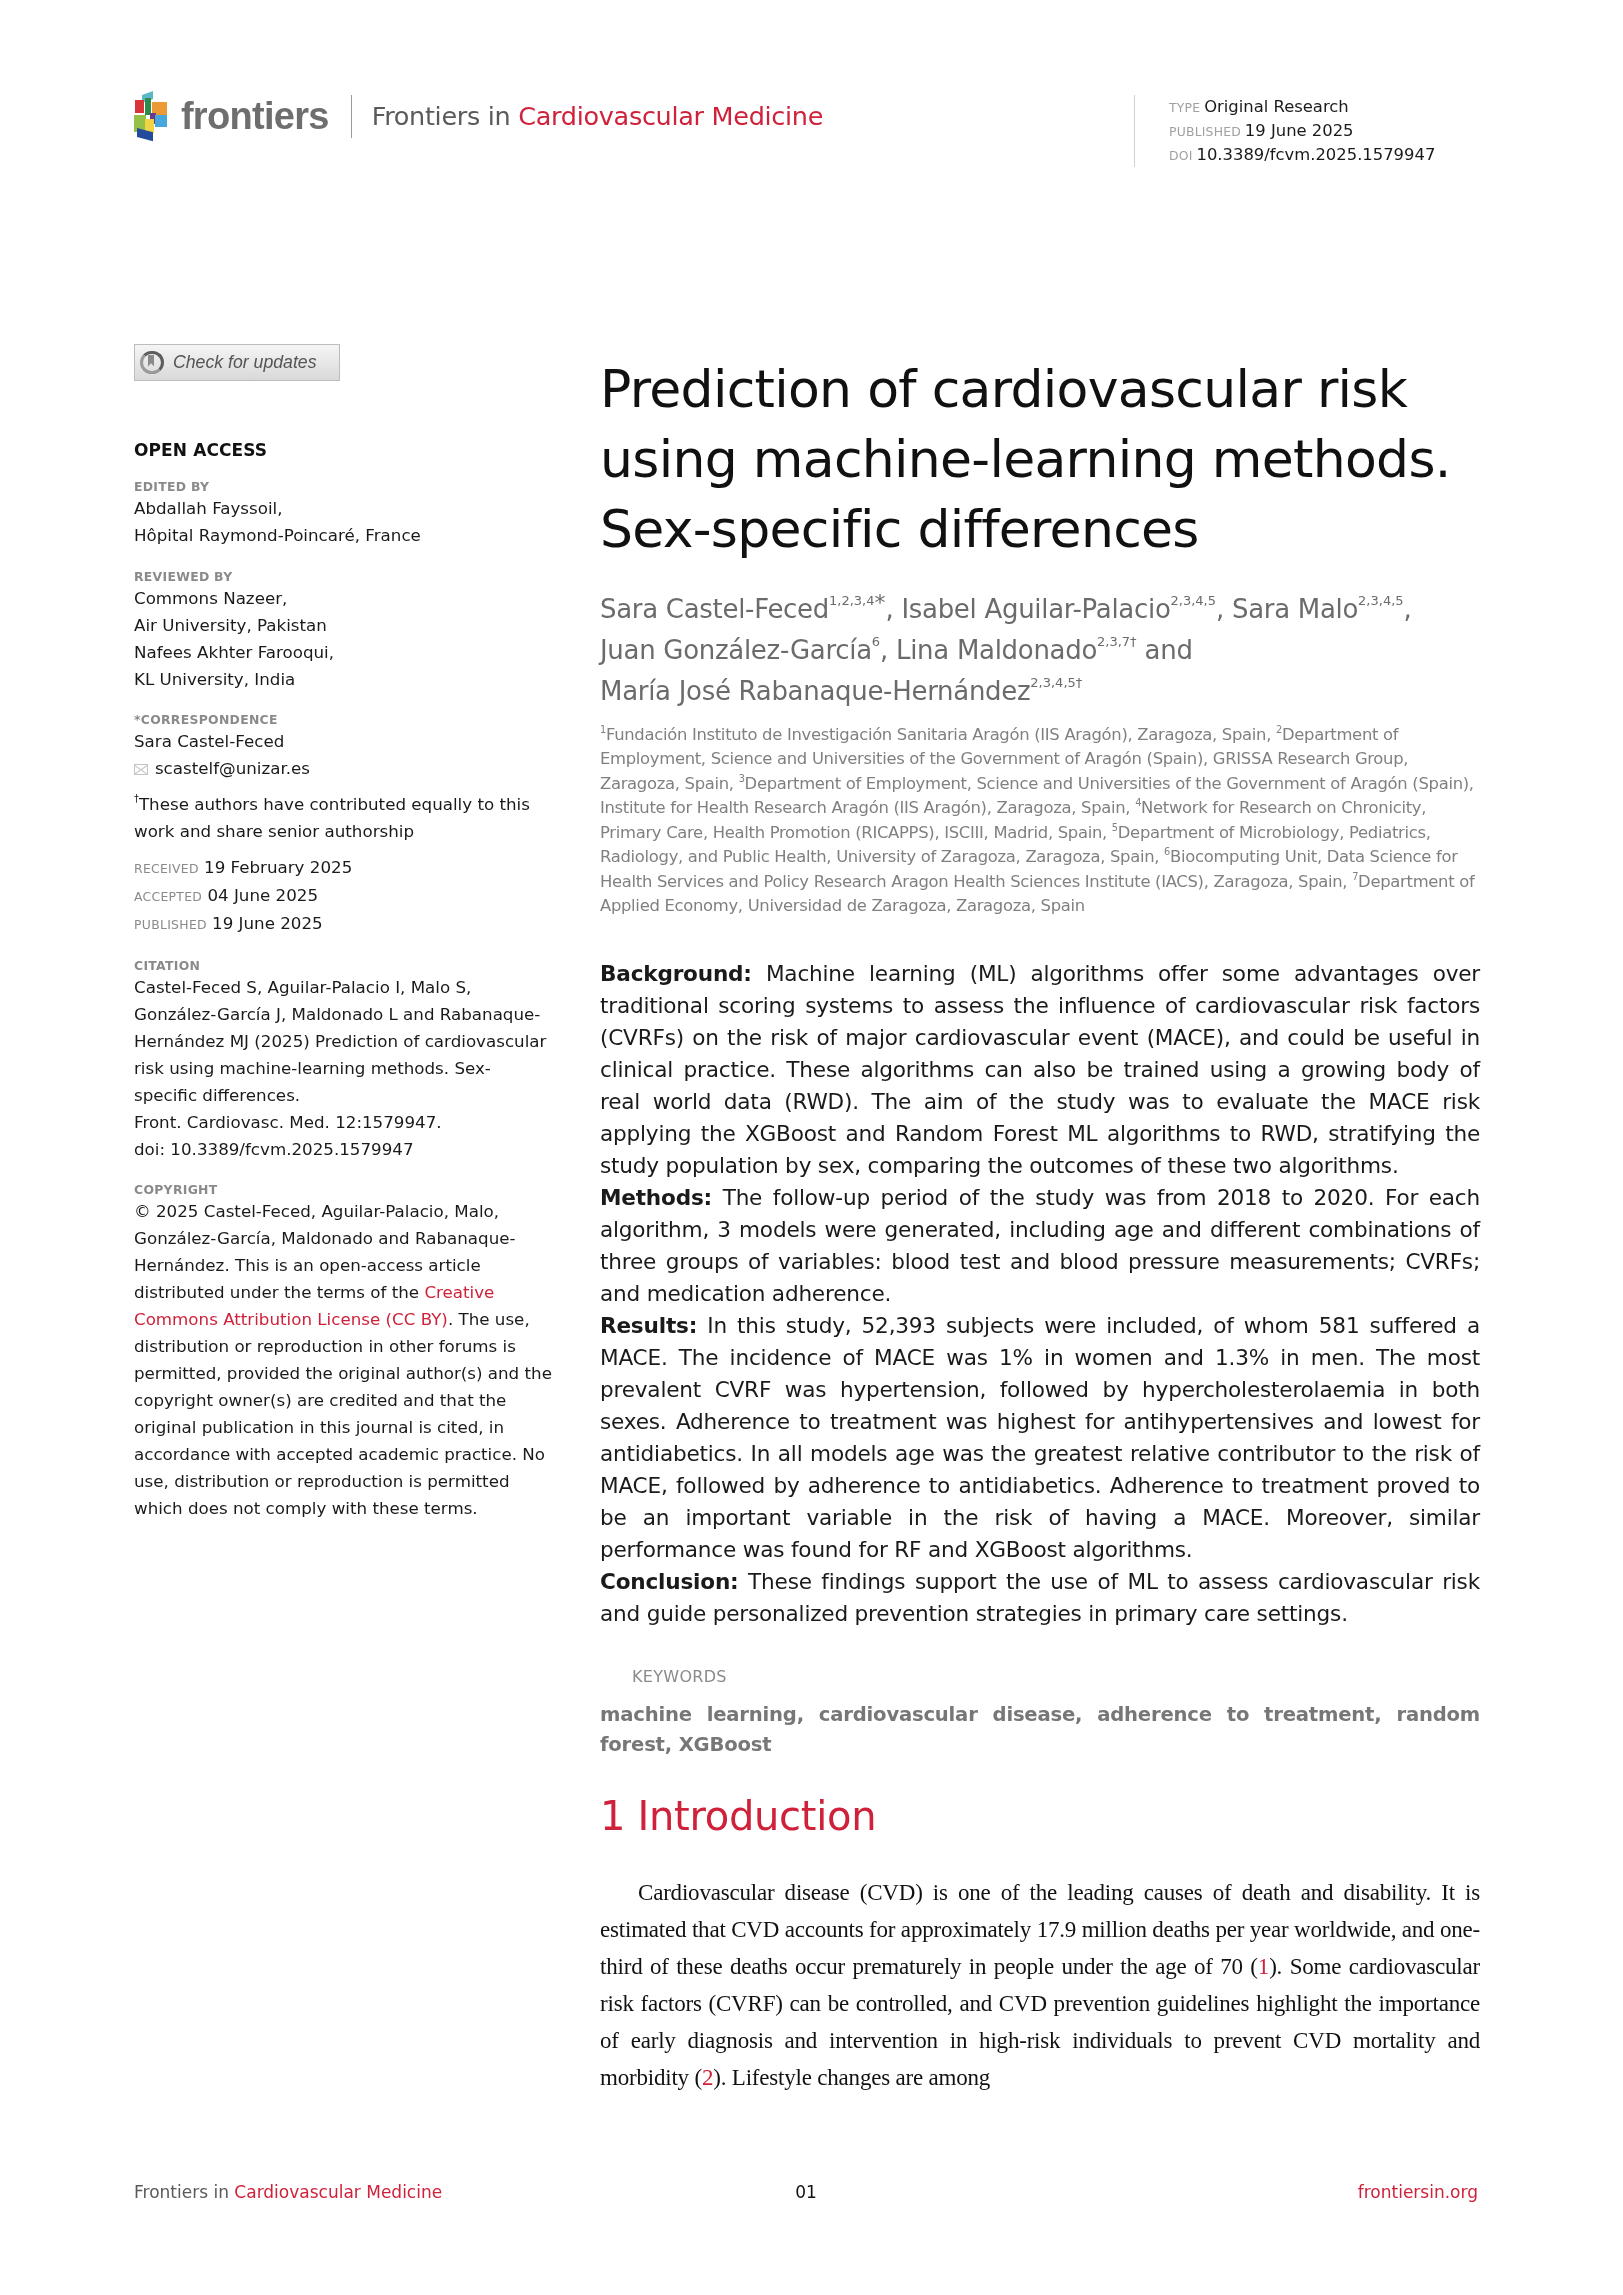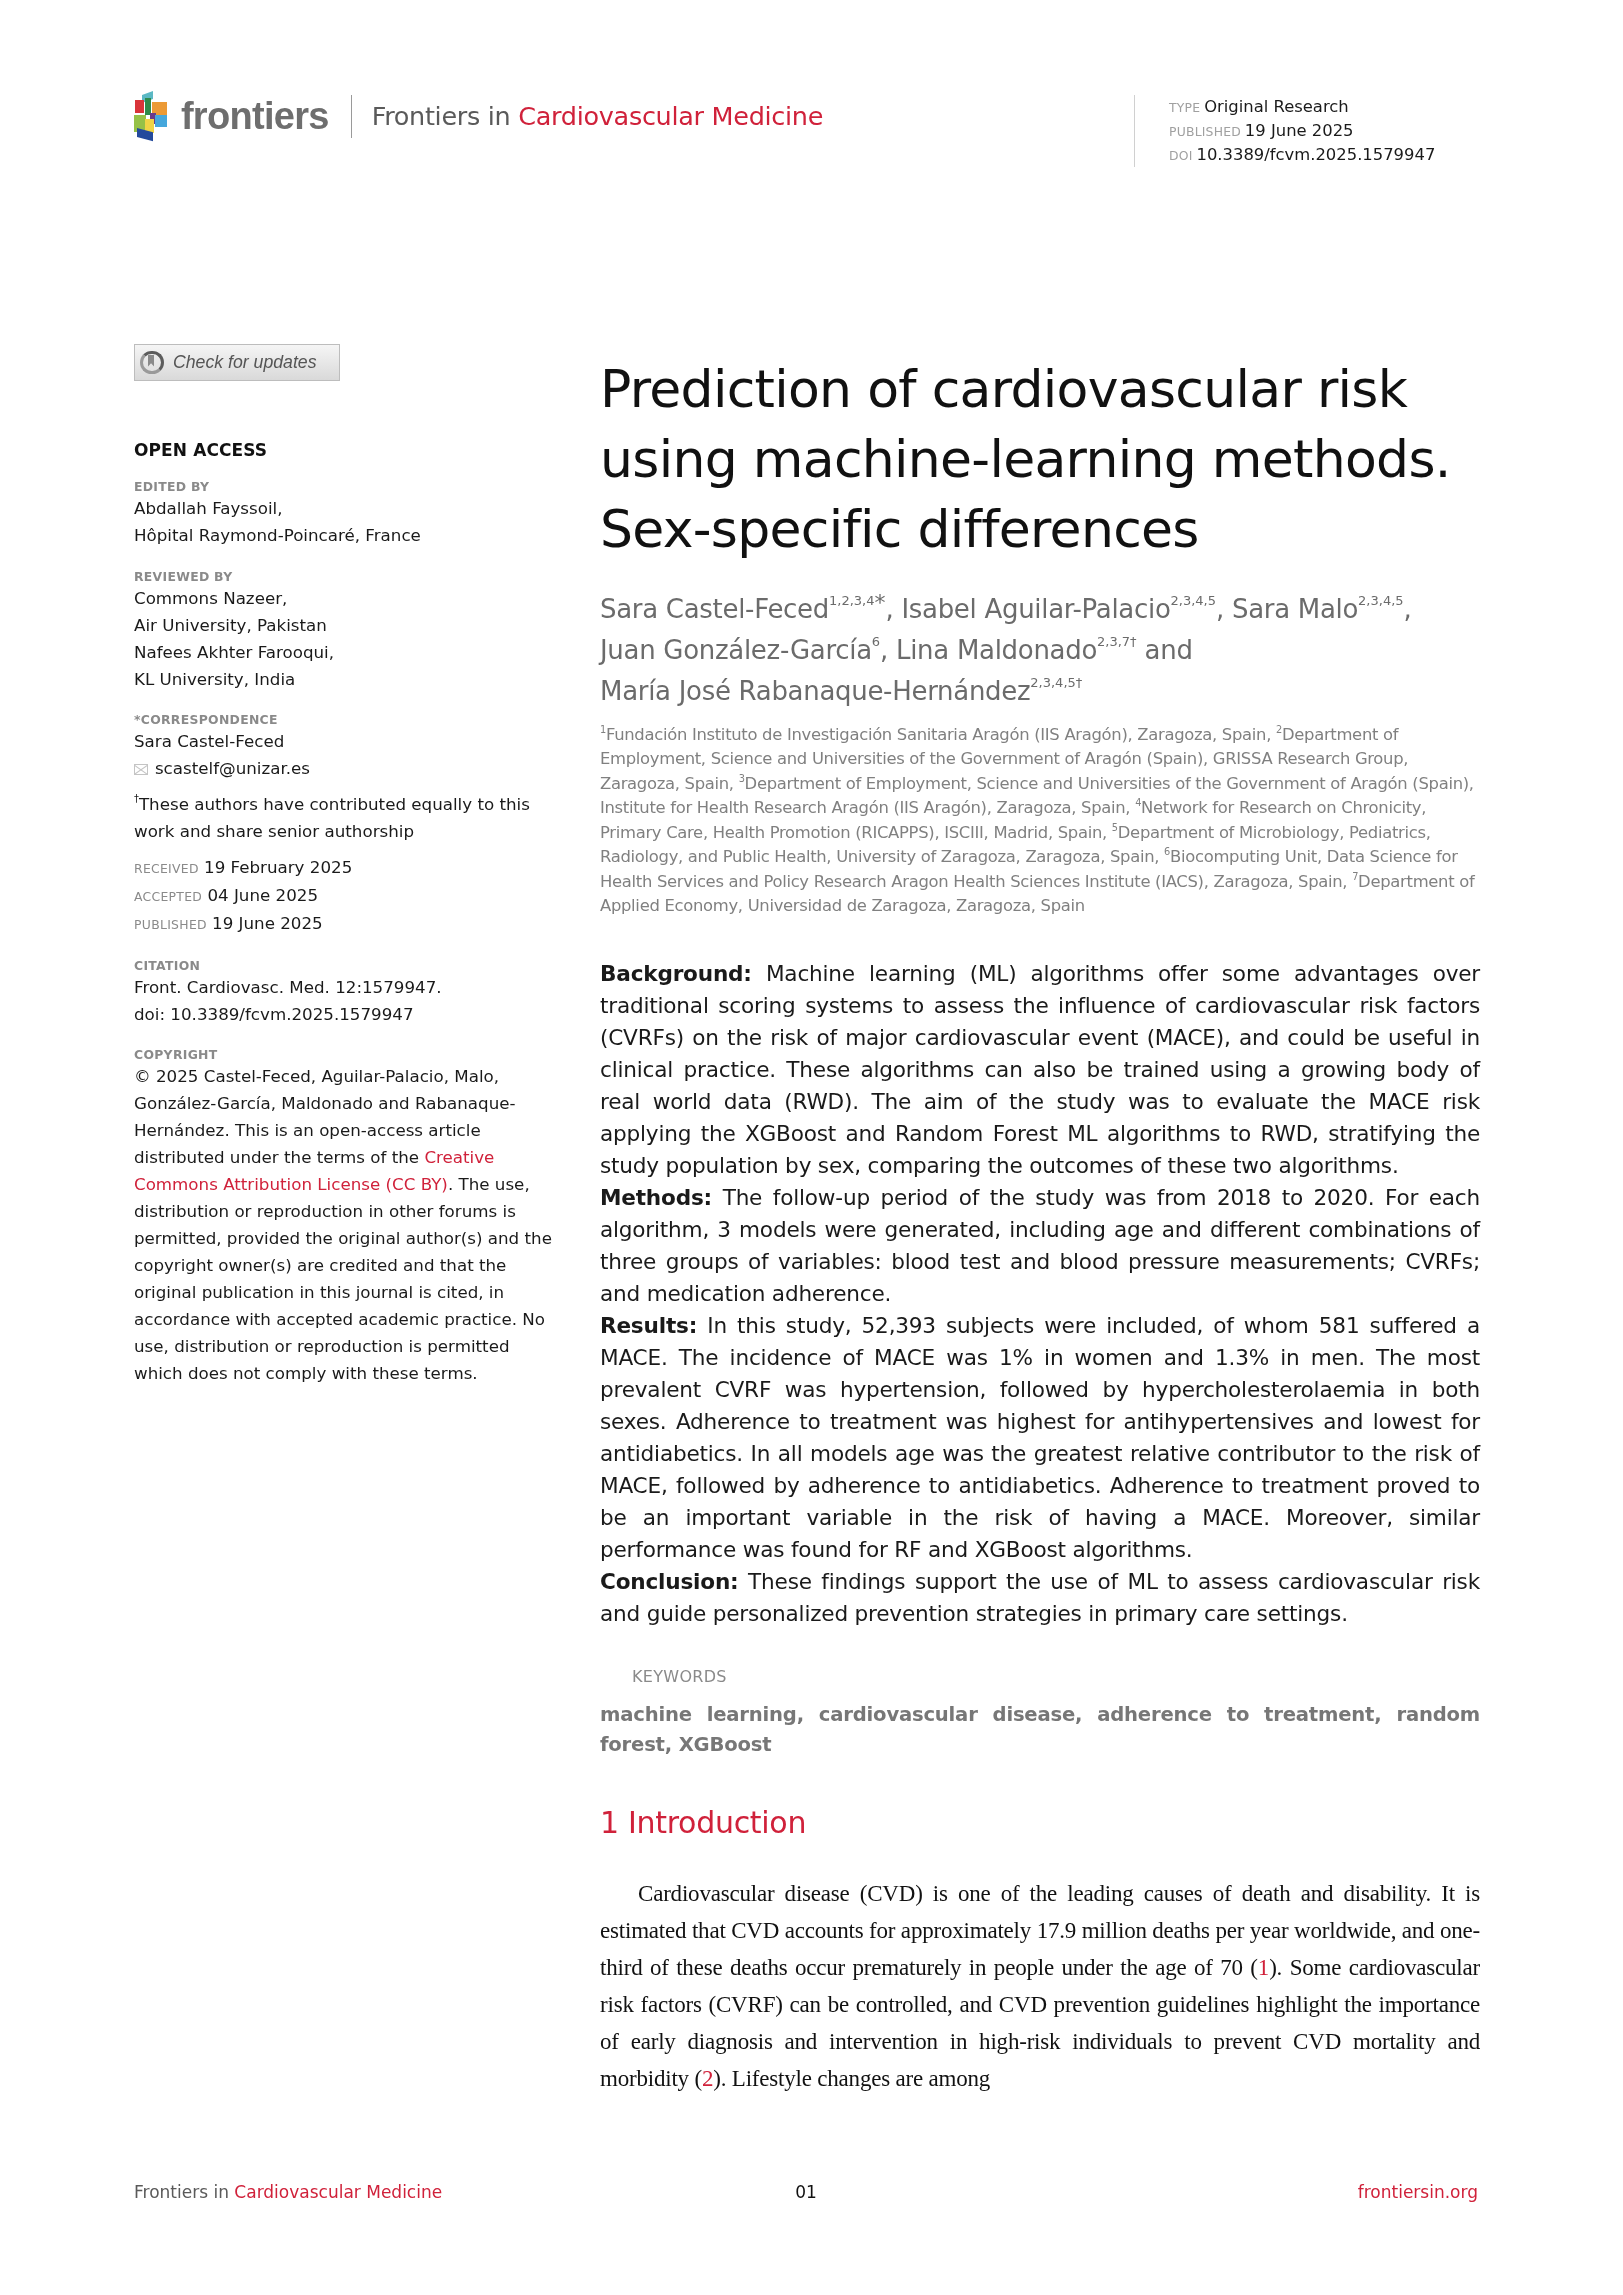--- a/index.html
+++ b/index.html
@@ -47,21 +47,21 @@
   .affil { margin-top: 10.5px; font-size: 16.4px; line-height: 24.5px; color: #808080; letter-spacing: -0.3px; }
   .affil sup { font-size: 9.8px; vertical-align: 7.2px; line-height: 0; }
 
   .abstract { margin-top: 39px; font-size: 21.6px; line-height: 32px; color: #1a1a1a; text-align: justify; letter-spacing: -0.2px; }
   .abstract p { margin: 0; }
   .abstract b { font-weight: bold; }
 
   .kw-label { margin-top: 37px; font-size: 16px; color: #8a8a8a; text-transform: uppercase; letter-spacing: 0.3px; margin-left: 32px; }
   .kw-text { margin-top: 14.4px; font-size: 19.6px; line-height: 30px; font-weight: bold; color: #777; text-align: justify; text-align-last: left; letter-spacing: -0.2px; }
 
-  .section-h { margin-top: 45px; font-size: 30px; color: #d0213a; font-weight: normal; letter-spacing: -0.3px; }
+  .section-h { margin-top: 33px; font-size: 40px; color: #d0213a; font-weight: normal; letter-spacing: -0.3px; }
   .body-text { margin-top: 35px; font-family: "Liberation Serif", "DejaVu Serif", serif; font-size: 23px; line-height: 37px; color: #111; text-align: justify; text-indent: 38px; letter-spacing: -0.2px; }
   .body-text .ref { color: #d0213a; }
 
   
   .footer { position: absolute; left: 134px; right: 145px; top: 2182px; display: flex; justify-content: space-between; font-size: 17px; }
   .footer .grey { color: #5a5a5a; }
   .footer .red { color: #d0213a; }
   .footer .page { color: #111; position: absolute; left: 50%; transform: translateX(-50%); }
 </style>
 </head>
@@ -112,20 +112,21 @@
   <div class="sb-text">Sara Castel-Feced</div>
   <div class="sb-text"><span class="mail-icon"></span><span>scastelf@unizar.es</span></div>
 
   <div class="sb-text gap-s"><sup class="small">†</sup><span>These authors have contributed equally to this work and share senior authorship</span></div>
 
   <div class="sb-text gap-s"><span class="inline-lbl">RECEIVED</span><span>19 February 2025</span></div>
   <div class="sb-text"><span class="inline-lbl">ACCEPTED</span><span>04 June 2025</span></div>
   <div class="sb-text"><span class="inline-lbl">PUBLISHED</span><span>19 June 2025</span></div>
 
   <div class="sb-label">CITATION</div>
+  <div class="sb-text">Castel-Feced S, Aguilar-Palacio I, Malo S, González-García J, Maldonado L and Rabanaque-Hernández MJ (2025) Prediction of cardiovascular risk using machine-learning methods. Sex-specific differences.</div>
   <div class="sb-text">Front. Cardiovasc. Med. 12:1579947.</div>
   <div class="sb-text">doi: 10.3389/fcvm.2025.1579947</div>
 
   <div class="sb-label">COPYRIGHT</div>
   <div class="sb-text"><span>© 2025 Castel-Feced, Aguilar-Palacio, Malo, González-García, Maldonado and Rabanaque-Hernández. This is an open-access article distributed under the terms of the </span><span class="red">Creative Commons Attribution License (CC BY)</span><span>. The use, distribution or reproduction in other forums is permitted, provided the original author(s) and the copyright owner(s) are credited and that the original publication in this journal is cited, in accordance with accepted academic practice. No use, distribution or reproduction is permitted which does not comply with these terms.</span></div>
 </div>
 
 <div class="main">
   <h1 class="title">Prediction of cardiovascular risk using machine-learning methods. Sex-specific differences</h1>
 

